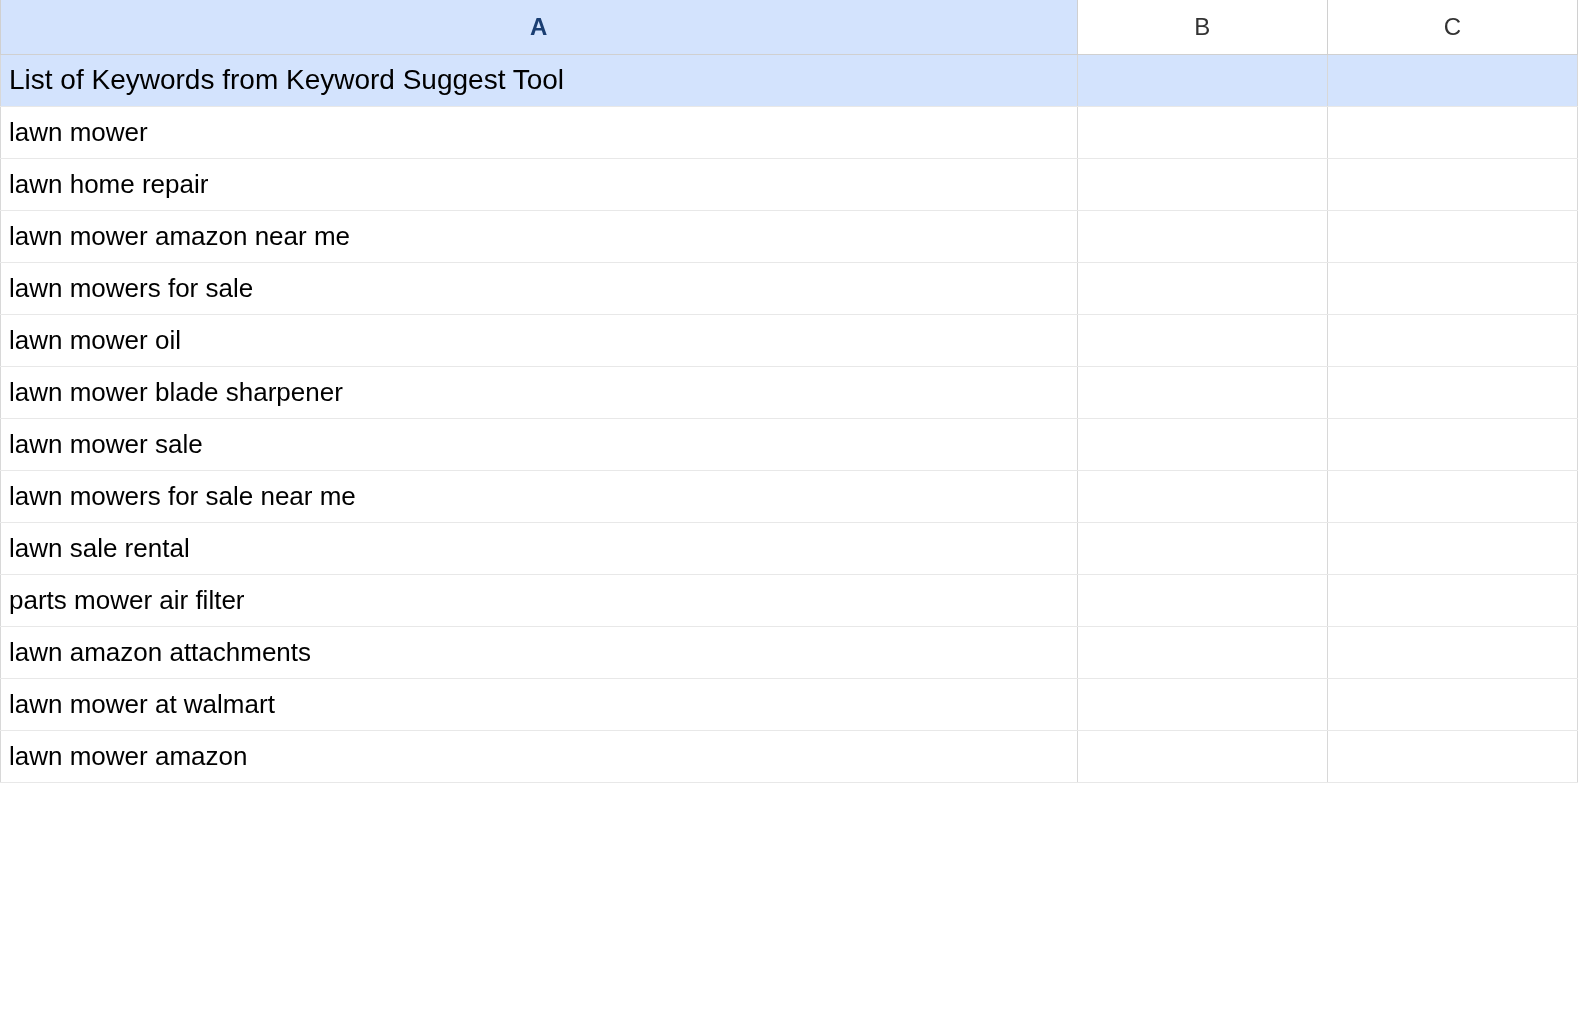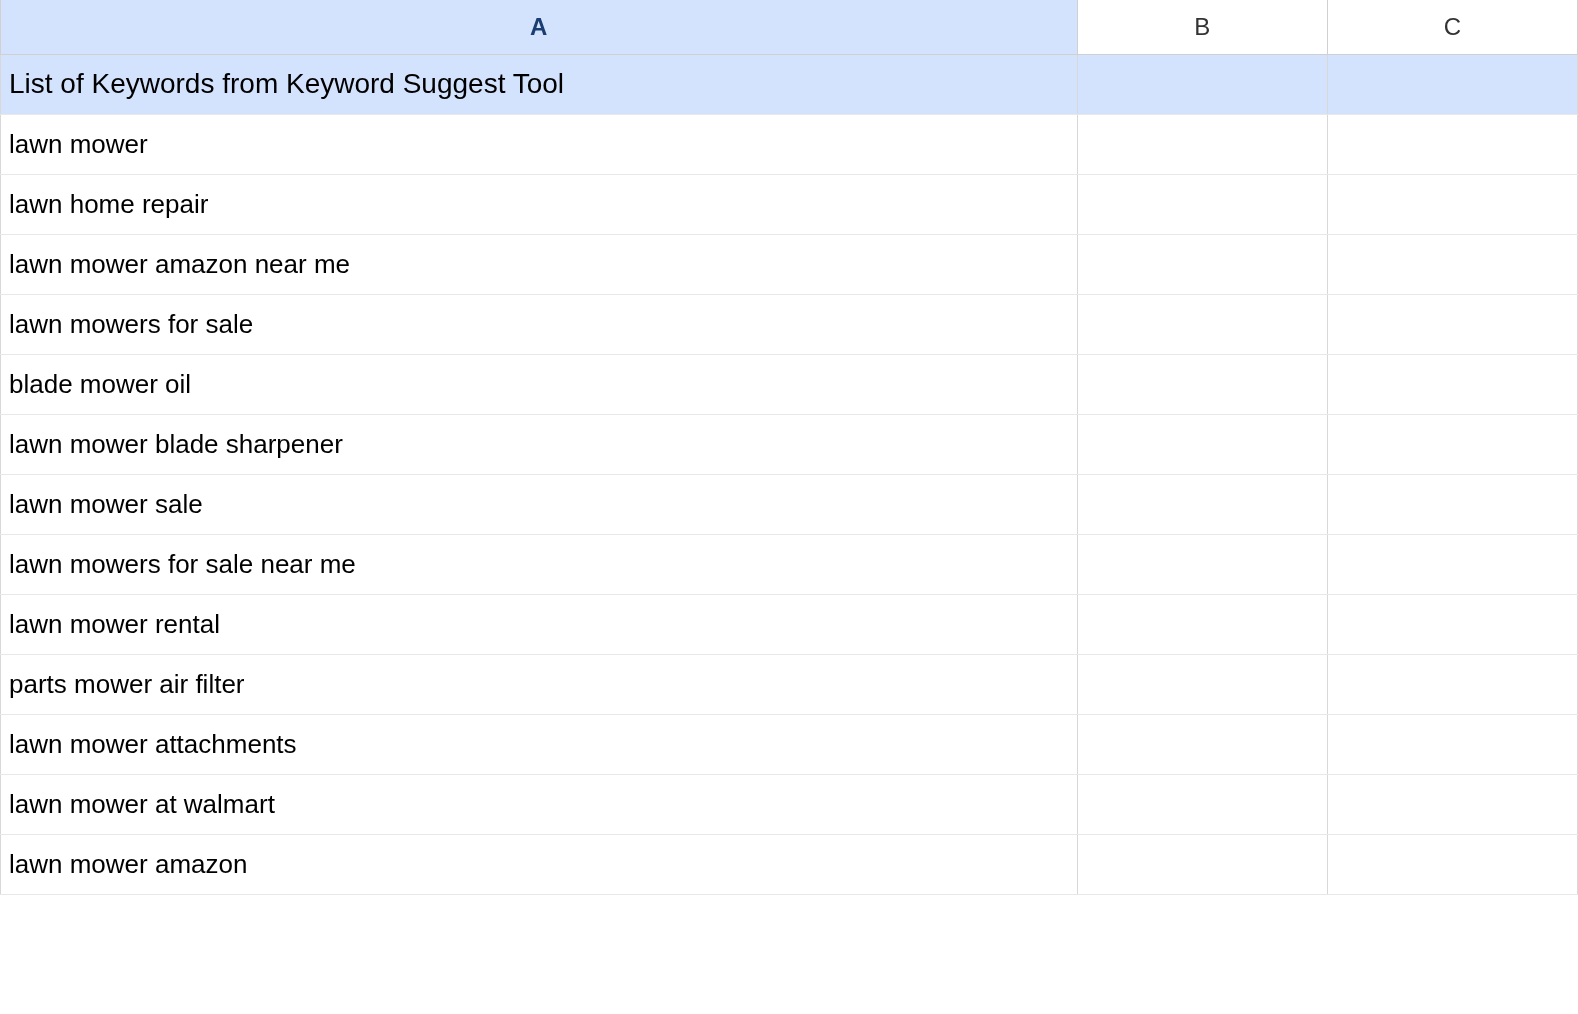--- a/index.html
+++ b/index.html
@@ -27,21 +27,21 @@
       height: 54px;
       border: 1px solid #d0d0d0;
       border-top: none;
     }
     .col-header-row td.selected {
       background: #d3e3fd;
       color: #1a3e72;
       font-weight: bold;
     }
     .data-row td {
-      height: 60px;
+      height: 52px;
       border: 1px solid #e8e8e8;
       border-left: 1px solid #d8d8d8;
       border-right: 1px solid #d8d8d8;
       padding: 0 8px;
       vertical-align: middle;
       background: #ffffff;
       white-space: nowrap;
       overflow: hidden;
     }
     .data-row.title-row td {
@@ -92,51 +92,51 @@
     <td>lawn mower amazon near me</td>
     <td></td>
     <td></td>
   </tr>
   <tr class="data-row">
     <td>lawn mowers for sale</td>
     <td></td>
     <td></td>
   </tr>
   <tr class="data-row">
-    <td>blade mower oil</td>
+    <td>lawn mower oil</td>
     <td></td>
     <td></td>
   </tr>
   <tr class="data-row">
     <td>lawn mower blade sharpener</td>
     <td></td>
     <td></td>
   </tr>
   <tr class="data-row">
     <td>lawn mower sale</td>
     <td></td>
     <td></td>
   </tr>
   <tr class="data-row">
     <td>lawn mowers for sale near me</td>
     <td></td>
     <td></td>
   </tr>
   <tr class="data-row">
-    <td>lawn mower rental</td>
+    <td>lawn sale rental</td>
     <td></td>
     <td></td>
   </tr>
   <tr class="data-row">
     <td>parts mower air filter</td>
     <td></td>
     <td></td>
   </tr>
   <tr class="data-row">
-    <td>lawn mower attachments</td>
+    <td>lawn amazon attachments</td>
     <td></td>
     <td></td>
   </tr>
   <tr class="data-row">
     <td>lawn mower at walmart</td>
     <td></td>
     <td></td>
   </tr>
   <tr class="data-row">
     <td>lawn mower amazon</td>

